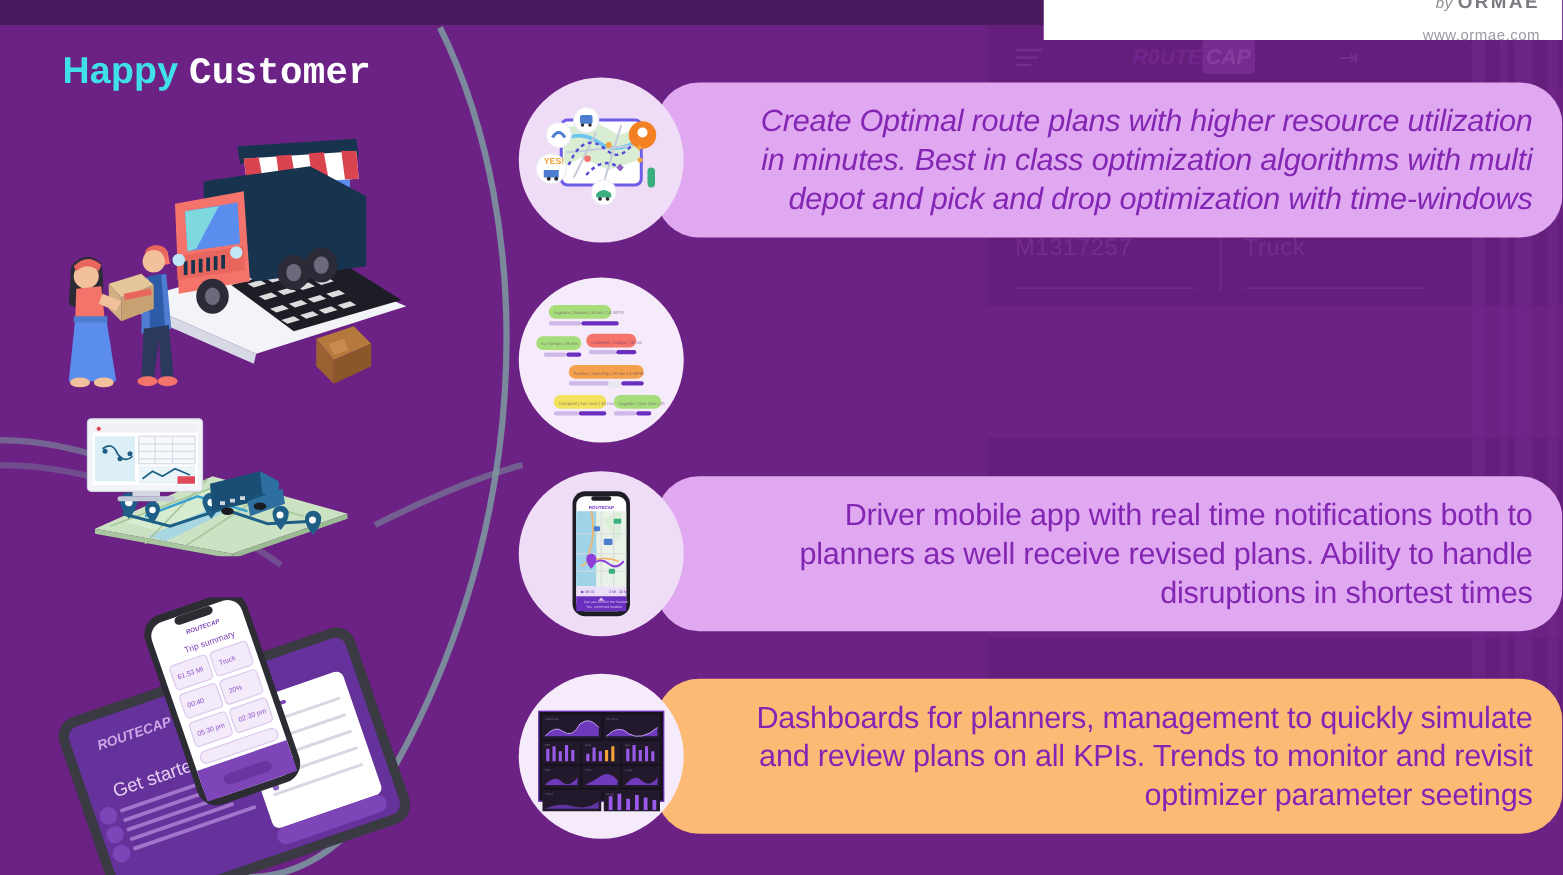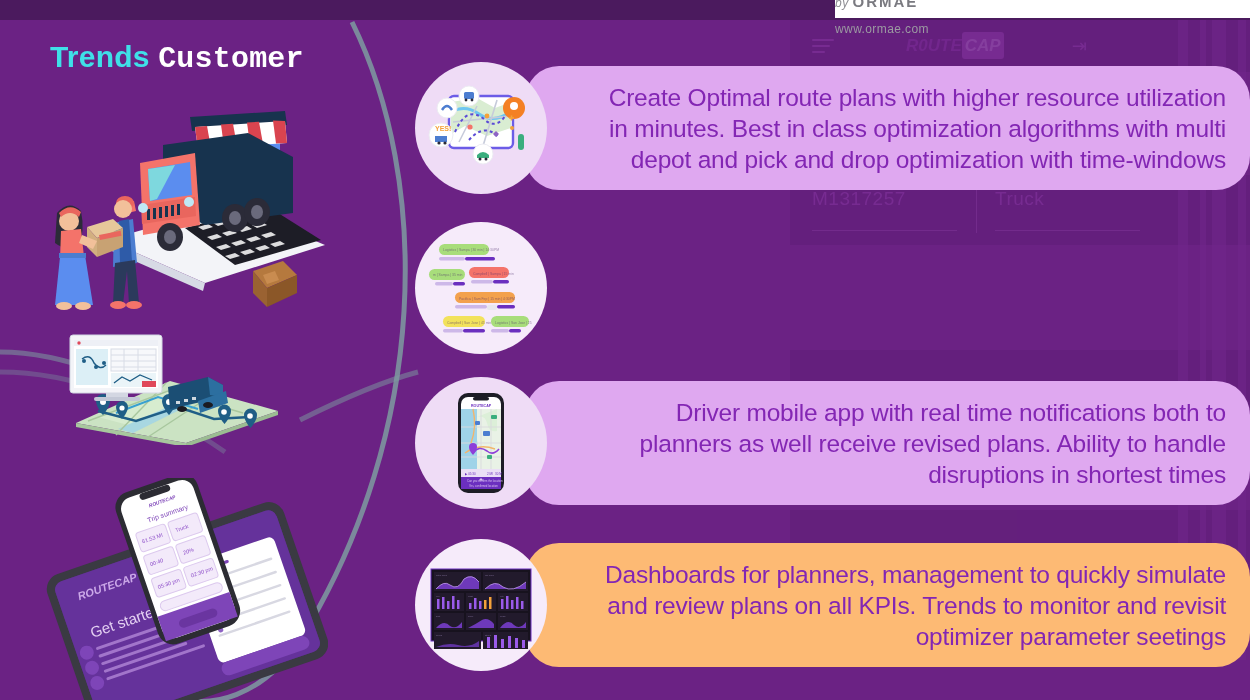--- a/index.html
+++ b/index.html
@@ -6,22 +6,22 @@
   html,body { width:1250px; height:700px; overflow:hidden; }
   body {
     font-family: "Liberation Sans", sans-serif;
     background:#6B2284;
     position:relative;
   }
   #stage { position:absolute; inset:0; width:1250px; height:700px; overflow:hidden; background:#6B2284; }
 
   
   .topstrip { position:absolute; left:0; top:0; width:1250px; height:20px; background:#4B1A5E; z-index:6; }
-  .logobox  { position:absolute; right:0; top:0; width:415px; height:18px; background:#ffffff; z-index:8;
-              display:flex; flex-direction:column; align-items:flex-start; justify-content:flex-start;
+  .logobox  { position:absolute; right:0; top:0; width:415px; height:32px; background:#ffffff; z-index:8;
+              display:flex; flex-direction:column; align-items:flex-end; justify-content:flex-start;
               padding-right:18px; }
   .logo-by  { font-size:12px; color:#8e8e94; line-height:10px; letter-spacing:.5px; font-style:italic;
               margin-top:-3px; }
   .logo-by b { font-style:normal; font-weight:bold; letter-spacing:2px; color:#7a7a80; font-size:15px; }
   .logo-url { font-size:12px; color:#9c9aa2; letter-spacing:.4px; line-height:13px;margin-top:15px; }
 
   
   .bgapp { position:absolute; left:790px; top:20px; width:460px; height:640px; z-index:1; opacity:.38; }
   .bgapp .bar { position:absolute; left:0; width:460px; background:#5A1C72; }
   .bgapp .bar.b1 { top:0px;   height:52px; }
@@ -54,21 +54,21 @@
   .title .t2 { color:#FFFFFF;font-family:Liberation Mono, monospace; }
 
   
   .illus { position:absolute; z-index:4; }
 
   
   .card { position:absolute; left:525px; width:725px; border-radius:34px; z-index:4;
           display:flex; align-items:center; }
   .card .txt { padding:14px 24px 14px 70px; font-size:24.5px; line-height:31px; color:#8326B4;
                text-align:right; letter-spacing:-.2px; }
-  .card.c1 { top:66px; height:124px; background:#DFA8F0; }
+  .card.c1 { top:66px; height:124px; background:#DFA8F0;font-style:italic; }
   .card.c2 { top:226px; height:124px; background:#F6EBFA; }
   .card.c3 { top:381px; height:124px; background:#DFA8F0; }
   .card.c4 { top:543px; height:124px; background:#fdba74; }
 
   .bubble { position:absolute; left:415px; width:132px; height:132px; border-radius:50%;
             z-index:5; overflow:hidden; display:flex; align-items:center; justify-content:center; }
   .bubble.b1 { top:62px;  background:#EFDCF6; }
   .bubble.b2 { top:222px; background:#F6EBFA; }
   .bubble.b3 { top:377px; background:#EFDCF6; }
   .bubble.b4 { top:539px; background:#F6EBFA; }
@@ -116,21 +116,21 @@
 
   <div class="topstrip"></div>
   <div class="logobox">
     <div class="logo-by">
       <span>by</span> <b>ORMAE</b>
     </div>
     <div class="logo-url">www.ormae.com</div>
   </div>
 
   <div class="title">
-    <span class="t1">Trends</span>
+    <span class="t1">Happy</span>
     <span class="t2">Customer</span>
   </div>
 
   <svg class="illus" style="left:35px; top:85px;" width="290" height="225" viewBox="0 0 290 225">
 
     <path d="M163 35 L245 35 L245 140 L163 140 Z" fill="#5B8DEF"></path>
     <path d="M155 32 L250 26 L252 40 L157 46 Z" fill="#17334E"></path>
     <g>
       <path d="M160 42 L250 36 L252 58 L163 64 Z" fill="#ffffff"></path>
       <path d="M160 42 L172 41 L176 63 L163 64 Z" fill="#D9444F"></path>

